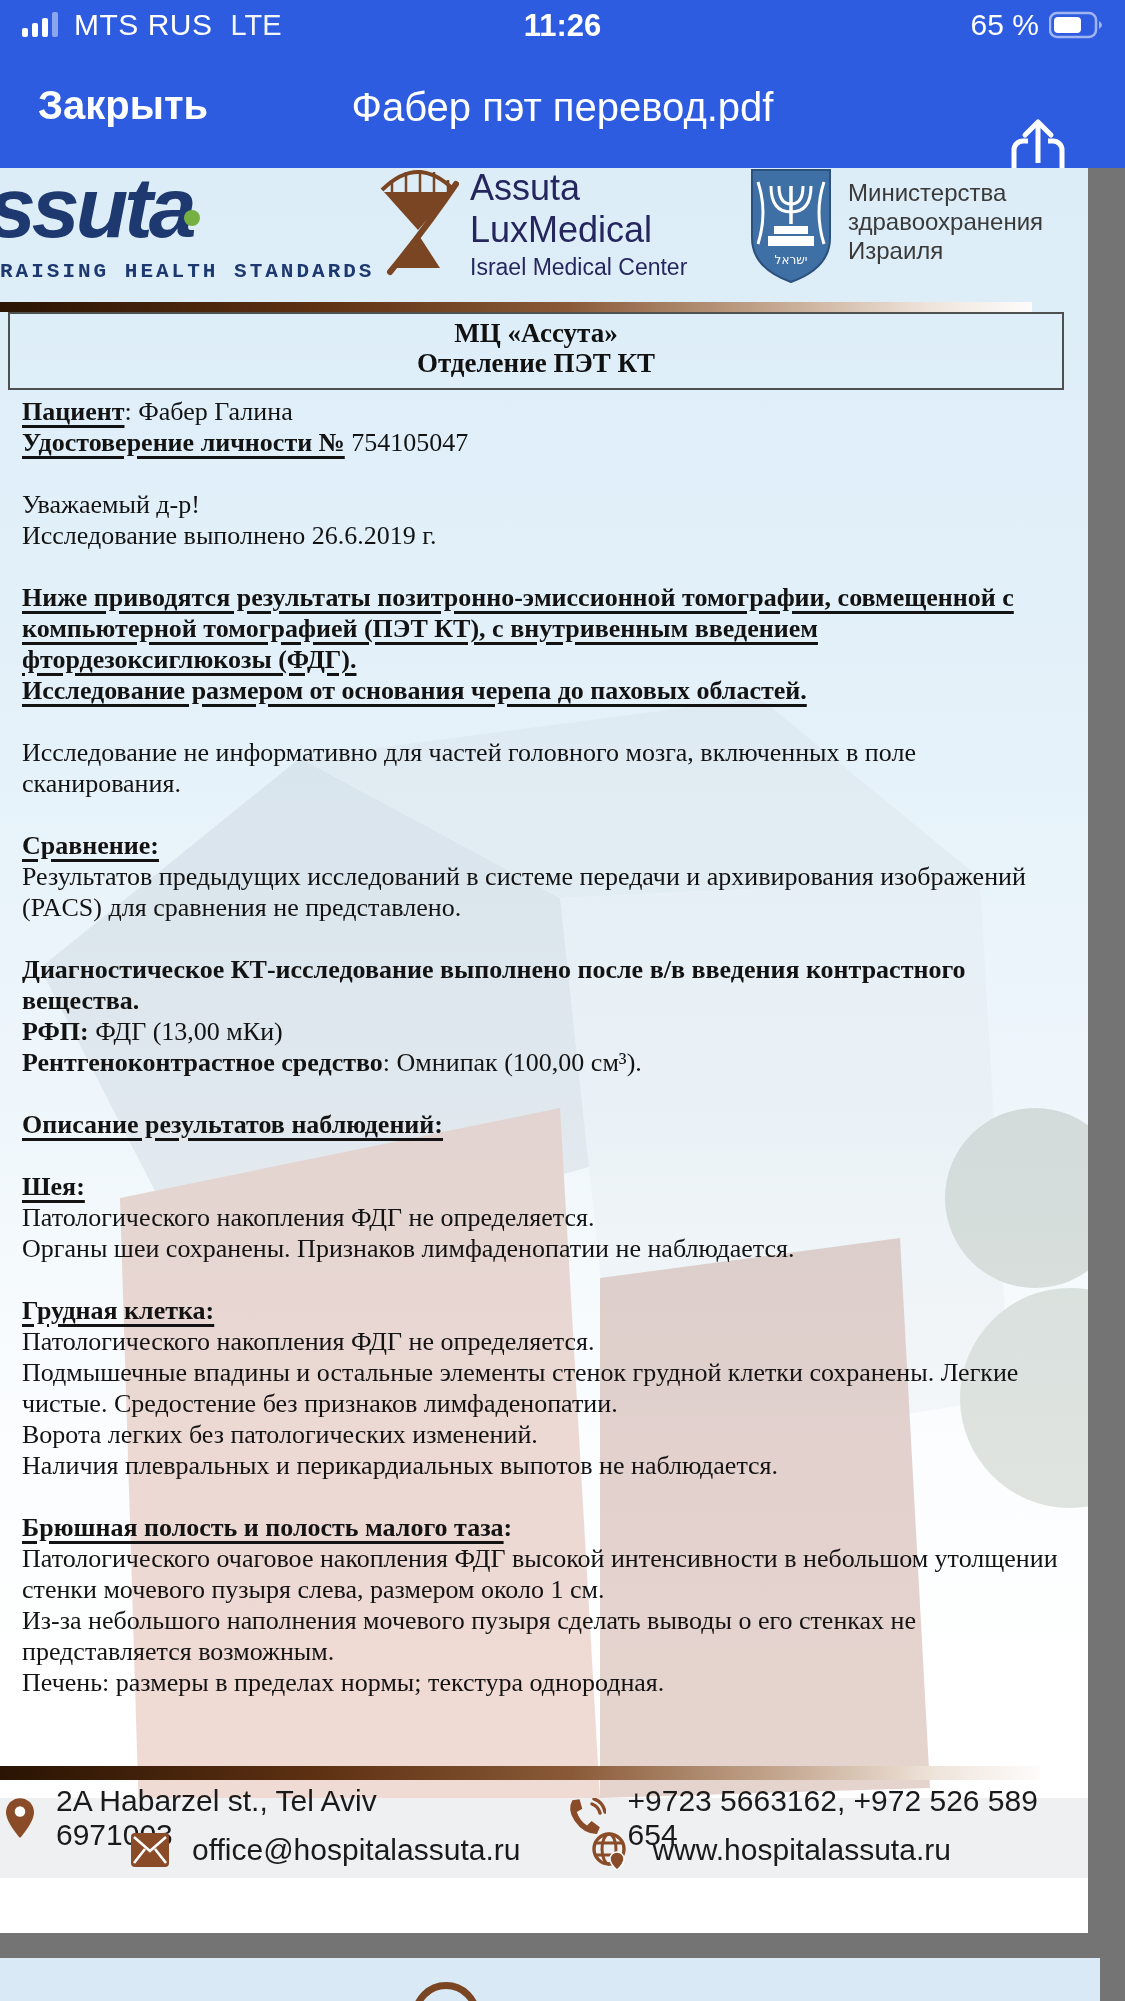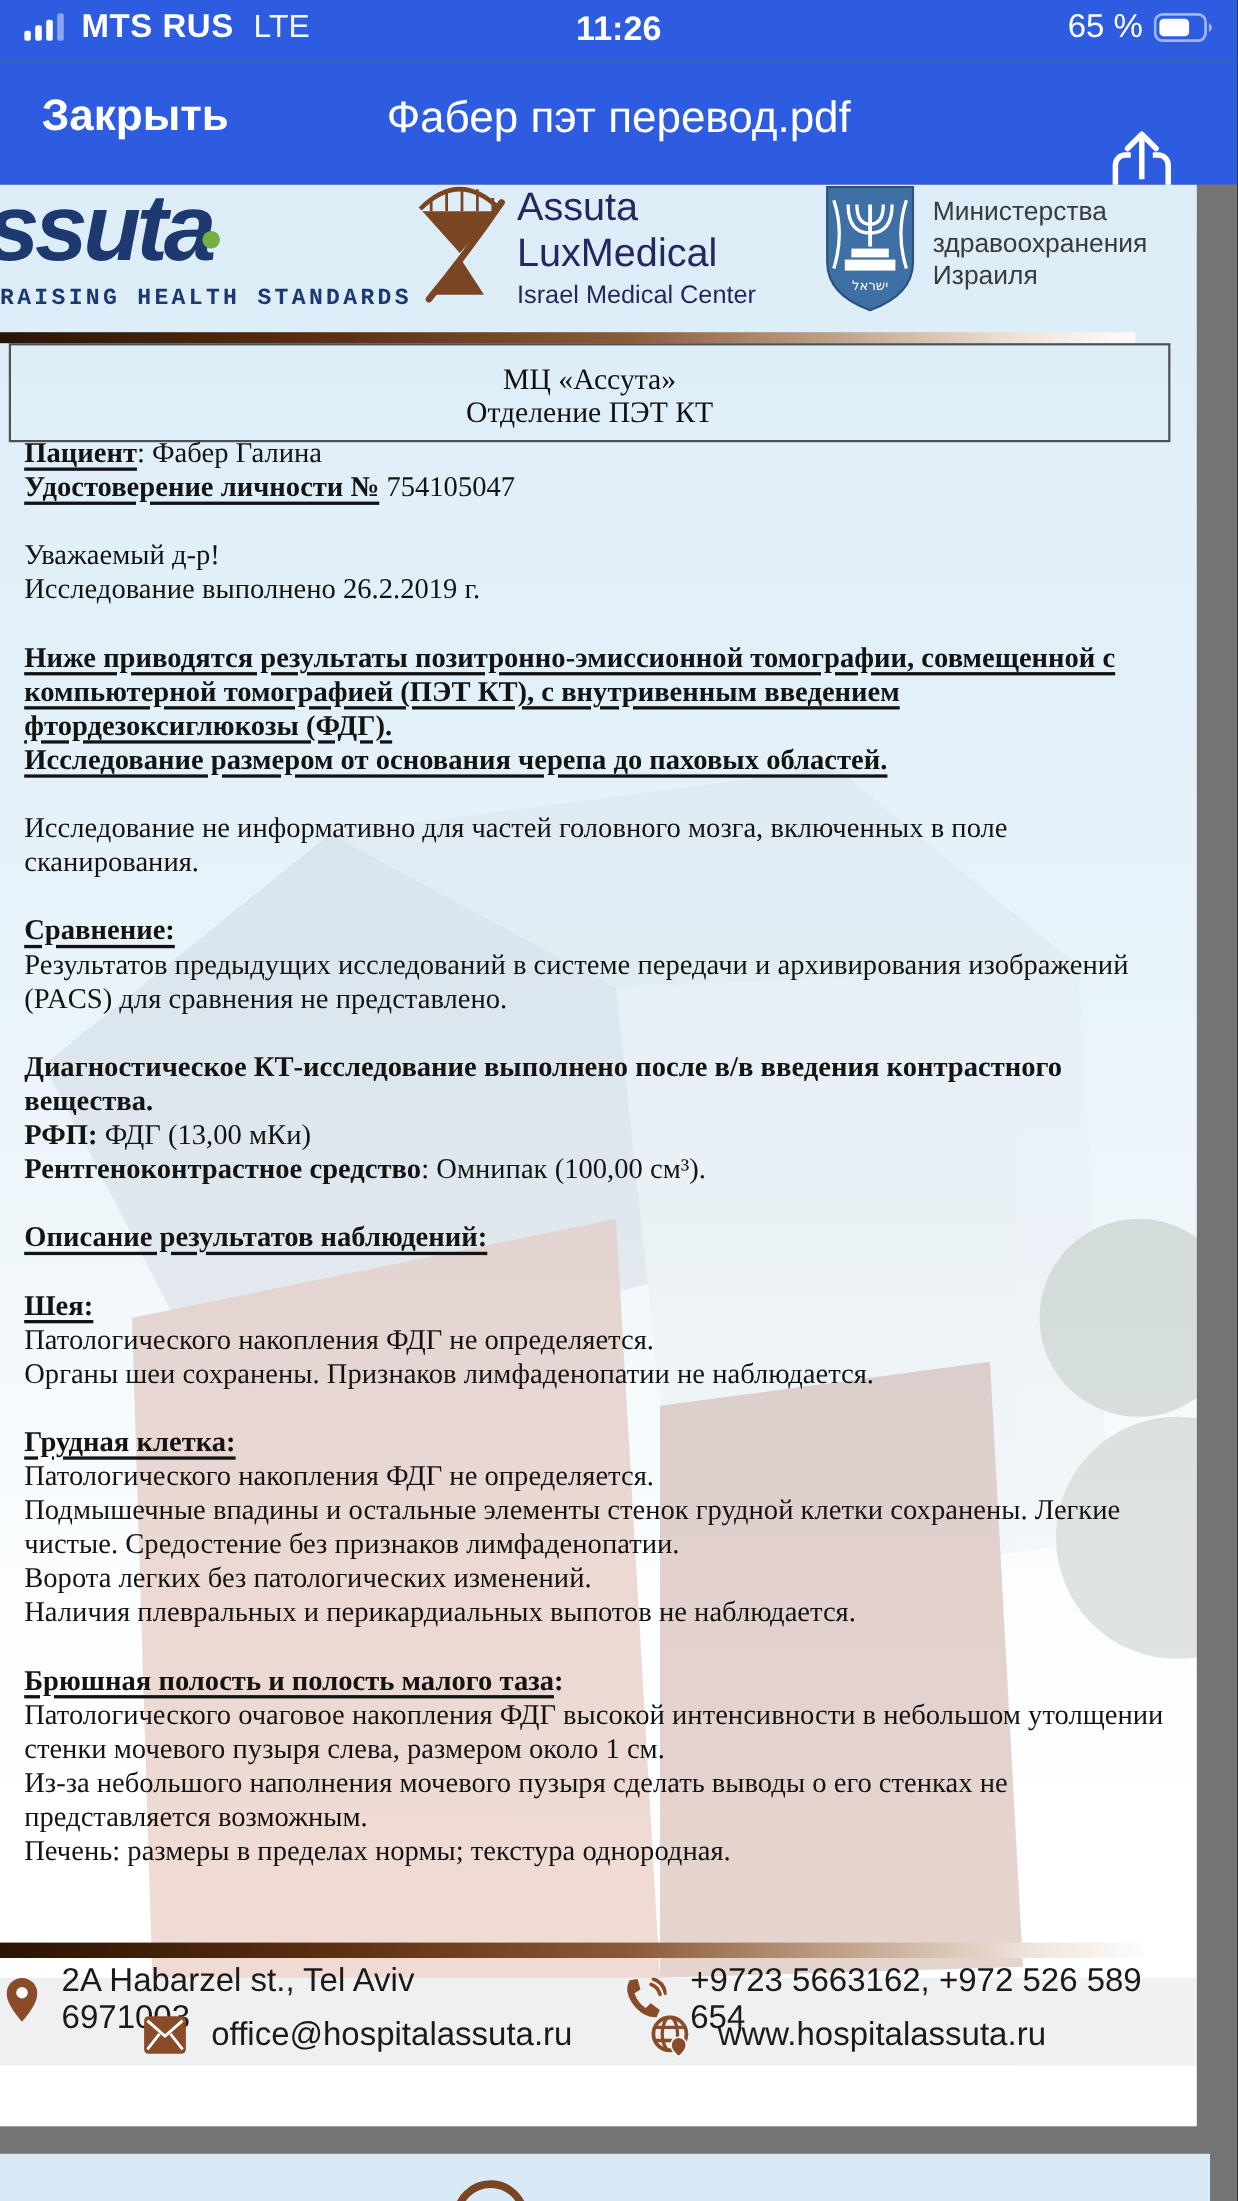--- a/index.html
+++ b/index.html
@@ -2,21 +2,21 @@
 <html><head>
 <meta charset="utf-8">
 <style>
   html,body{margin:0;padding:0;background:#000;}
   .screen{position:relative;width:1125px;height:2001px;overflow:hidden;
           font-family:"Liberation Sans",sans-serif;background:#747474;}
 
   
   .statusbar{position:absolute;left:0;top:0;width:1125px;height:55px;background:#2d5ce0;color:#fff;}
   .sb-left{position:absolute;left:22px;top:8px;display:flex;align-items:center;gap:12px;}
-  .sb-carrier{font-weight:bold;font-size:30px;letter-spacing:.5px;}
+  .sb-carrier{font-weight:normal;font-size:30px;letter-spacing:.5px;}
   .sb-lte{font-size:29px;opacity:.95;margin-left:6px;}
   .sb-time{position:absolute;left:0;right:0;top:8px;text-align:center;font-weight:bold;font-size:31px;}
   .sb-right{position:absolute;right:18px;top:8px;display:flex;align-items:center;gap:10px;}
   .sb-batt-label{font-size:30px;}
 
   .navbar{position:absolute;left:0;top:55px;width:1125px;height:113px;background:#2d5ce0;color:#fff;}
   .nav-close{position:absolute;left:38px;top:28px;font-size:40px;font-weight:bold;cursor:pointer;}
   .nav-title{position:absolute;left:0;right:0;top:30px;text-align:center;font-size:40px;font-weight:normal;
              white-space:nowrap;}
   .nav-share{position:absolute;right:58px;top:62px;width:58px;height:78px;cursor:pointer;}
@@ -43,22 +43,22 @@
 
   .min-logo{position:absolute;left:746px;top:0px;}
   .min-text{position:absolute;left:848px;top:10px;color:#3a3a3a;font-size:24px;line-height:29px;}
 
   
   .brownbar{position:absolute;left:0;height:10px;width:1032px;
             background:linear-gradient(90deg,#2a1403 0%,#5d3012 30%,#8a5a38 55%,#c4a78f 75%,#efe4db 90%,#fdfcfb 100%);}
   .bar1{top:134px;} .bar2{top:1598px;height:14px;width:1040px;z-index:1;}
 
   .titlebox{position:absolute;left:8px;top:144px;width:1052px;height:70px;border:2px solid #4f4f4f;
-            text-align:center;font-family:"Liberation Serif","DejaVu Serif",serif;font-weight:normal;
-            font-size:27px;color:#111;padding-top:16px;line-height:30px;}
+            text-align:center;font-family:"Liberation Serif","DejaVu Serif",serif;font-weight:bold;
+            font-size:27px;color:#111;padding-top:4px;line-height:30px;}
 
   #doc-text{position:absolute;left:22px;top:228px;width:1060px;z-index:2;
             font-family:"Liberation Serif","DejaVu Serif",serif;font-size:26px;color:#131313;}
   .dline{height:31px;line-height:31px;white-space:nowrap;}
   .block + .block{margin-top:31px;}
   .r-b{font-weight:bold;text-align:center;}
   .r-bu{font-weight:bold;text-decoration:underline;text-decoration-thickness:2.5px;text-underline-offset:5px;}
 
   
   .f-line{position:absolute;display:flex;align-items:center;gap:22px;font-size:30px;color:#1a1a1a;z-index:2;}
@@ -162,21 +162,21 @@
         <div>Отделение  ПЭТ КТ</div>
       </div>
 
       <div id="doc-text">
           <div class="block">
             <div class="dline"><span class="r-bu">Пациент</span><span>: Фабер Галина</span></div>
             <div class="dline"><span class="r-bu">Удостоверение личности №</span><span>  754105047</span></div>
           </div>
           <div class="block">
             <div class="dline"><span>Уважаемый д-р!</span></div>
-            <div class="dline"><span>Исследование выполнено 26.2.2019 г.</span></div>
+            <div class="dline"><span>Исследование выполнено 26.6.2019 г.</span></div>
           </div>
           <div class="block">
             <div class="dline"><span class="r-bu">Ниже приводятся результаты позитронно-эмиссионной томографии, совмещенной с</span></div>
             <div class="dline"><span class="r-bu">компьютерной томографией (ПЭТ КТ), с внутривенным введением</span></div>
             <div class="dline"><span class="r-bu">фтордезоксиглюкозы (ФДГ).</span></div>
             <div class="dline"><span class="r-bu">Исследование размером от основания черепа до паховых областей.</span></div>
           </div>
           <div class="block">
             <div class="dline"><span>Исследование не информативно для частей головного мозга, включенных в поле</span></div>
             <div class="dline"><span>сканирования.</span></div>

